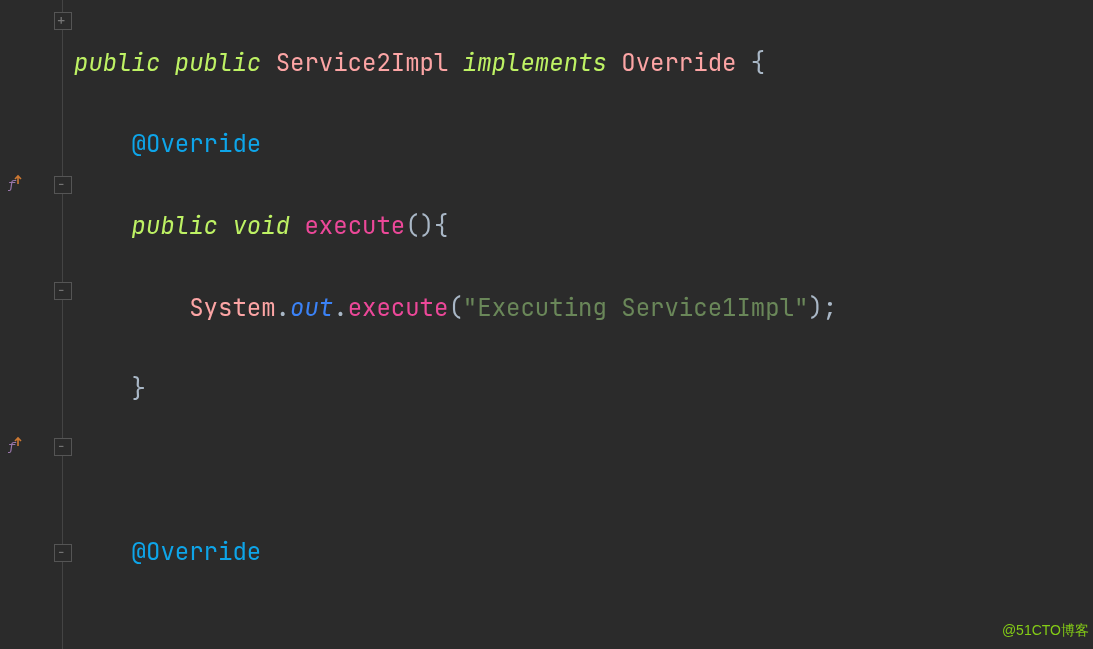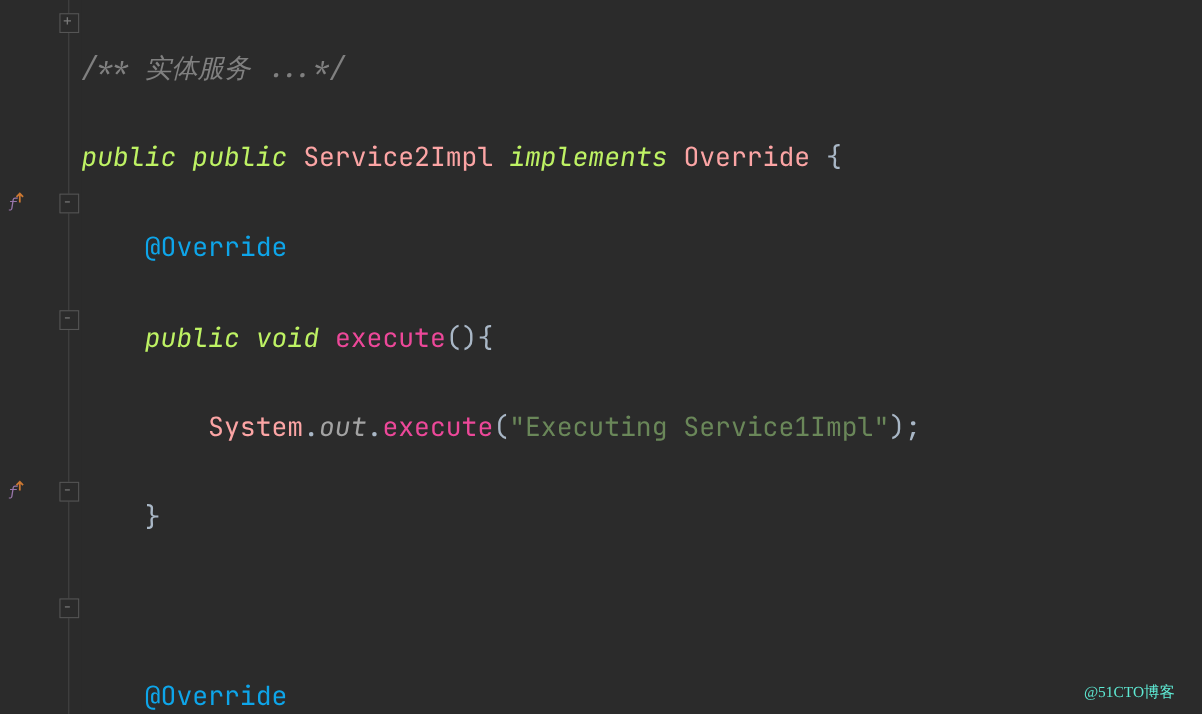--- a/index.html
+++ b/index.html
@@ -5,25 +5,25 @@
   html,body{margin:0;padding:0;background:#2b2b2b;color:#a9b7c6;font-family:"JetBrains Mono","Fira Code",Menlo,Consolas,monospace;font-size:24px;line-height:1.7;width:1093px;height:649px;overflow:hidden;position:relative}
   .editor{display:flex;height:100%}
   .gutter{width:74px;flex:none;position:relative;background:#2b2b2b}
   .code{flex:1;padding-top:2px;white-space:pre;position:relative}
   .line{display:block}
   .kw{color:#bef264;font-style:italic}
   .mth{color:#ec4899}
   .ann{color:#0ea5e9}
   .cmt{color:#808080;font-style:italic}
   .str{color:#6a8759}
-  .field{color:#a3a3a3;font-style:italic}
+  .field{color:#3b82f6;font-style:italic}
   .op{color:#a9b7c6}
   .paren{color:#a9b7c6}
   .name{color:#fca5a5}
-  .watermark{position:absolute;right:25px;bottom:6px;color:#5eead4;font-size:14px;font-family:Liberation Serif, serif}
+  .watermark{position:absolute;right:4px;bottom:6px;color:#84cc16;font-size:14px;font-family:Liberation Sans, sans-serif}
   .gicon{position:absolute;left:4px;width:28px;height:28px;display:flex;align-items:center;justify-content:center}
   .fold{position:absolute;left:54px;width:16px;height:16px;border:1px solid #555;background:#2b2b2b}
   .fold.exp:after{content:"−";color:#777;position:absolute;left:2px;top:-4px;font-size:14px}
   .fold.plus:after{content:"+";color:#777;position:absolute;left:2px;top:-4px;font-size:14px}
   .vline{position:absolute;left:62px;top:0;bottom:0;width:0;border-left:1px solid #444}
 </style>
 </head>
 <body>
 
 <div class="editor">
@@ -42,21 +42,20 @@
     <div class="gicon" style="top:432px">
       <svg width="20" height="20" viewBox="0 0 20 20">
           <text x="0" y="15" font-size="13" font-style="italic" fill="#9876aa">f</text>
           <path d="M10 2 L10 10 M7 5 L10 2 L13 5" stroke="#cc7832" stroke-width="1.6" fill="none"></path>
         </svg>
     </div>
     <div class="fold exp" style="top:544px"></div>
   </div>
 
   <div class="code">
-<span class="line"><span class="cmt">/** 实体服务 ...*/</span></span>
 <span class="line"><span class="kw">public</span><span> </span><span class="kw">public</span><span> </span><span class="name">Service2Impl</span><span> </span><span class="kw">implements</span><span> </span><span class="name">Override</span><span> </span><span class="op">{</span></span>
 <span class="line">    <span class="ann">@Override</span></span>
 <span class="line">    <span class="kw">public</span><span> </span><span class="kw">void</span><span> </span><span class="mth">execute</span><span class="paren">()</span><span class="op">{</span></span>
 <span class="line">        <span class="name">System</span><span class="op">.</span><span class="field">out</span><span class="op">.</span><span class="mth">execute</span><span class="paren">(</span><span class="str">"Executing Service1Impl"</span><span class="paren">)</span><span class="op">;</span></span>
 <span class="line">    <span class="op">}</span></span>
 <span class="line"> </span>
 <span class="line">    <span class="ann">@Override</span></span>
 
 
 

